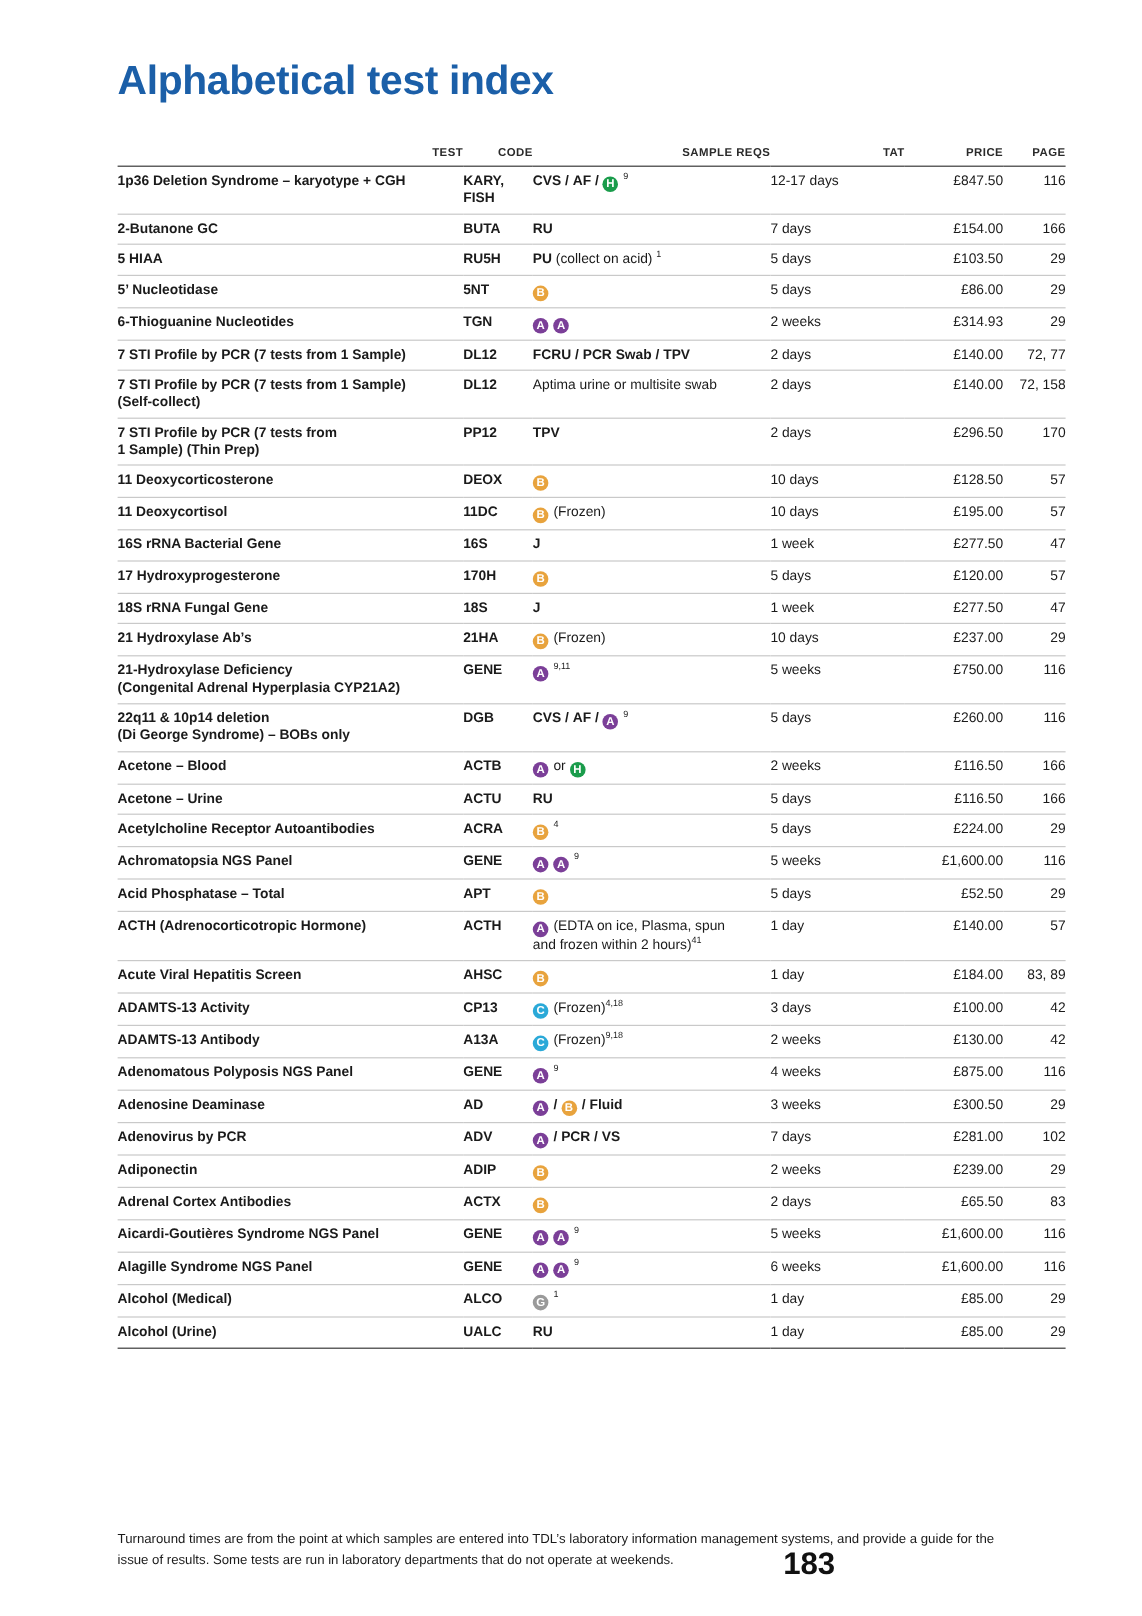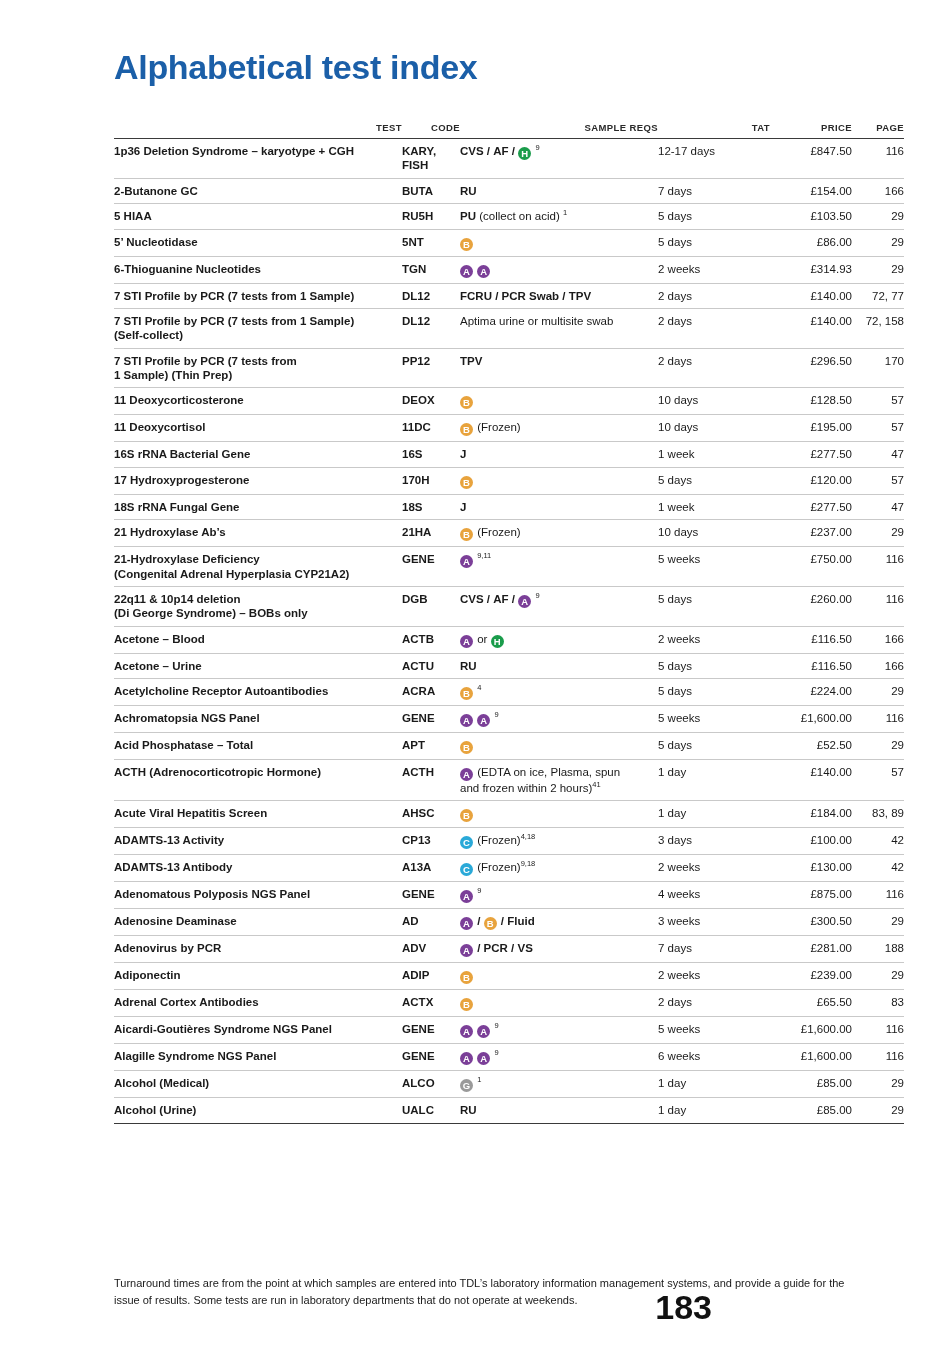--- a/index.html
+++ b/index.html
@@ -10,21 +10,21 @@
   body {
     width: 952px;
     height: 1347px;
     font-family: "Liberation Sans", sans-serif;
     color: #1a1a1a;
     position: relative;
     overflow: hidden;
   }
   .page {
     position: absolute;
-    left: 16px; top: 0;
+    left: 0; top: 0;
     width: 760px;
     height: 1347px;
   }
   .title {
     position: absolute;
     left: 98px;
     top: 48px;
     font-size: 34px;
     font-weight: bold;
     color: #1b5fa8;
@@ -107,21 +107,21 @@
     top: 1275px;
     width: 740px;
     font-size: 11px;
     line-height: 1.5;
     color: #1a1a1a;
   }
   .pagenum {
     position: absolute;
     right: 64px;
     top: 1288px;
-    font-size: 34px;
+    font-size: 26px;
     font-weight: bold;
     color: #111;
   }
 </style>
 </head>
 <body>
 
 <div class="page">
 
   <div class="title">Alphabetical test index</div>
@@ -353,21 +353,21 @@
           <td class="col-tat t-tat">3 weeks</td>
           <td class="col-price t-price">£300.50</td>
           <td class="col-page t-page">29</td>
         </tr>
         <tr>
           <td class="col-test t-test">Adenovirus by PCR</td>
           <td class="col-code t-code">ADV</td>
           <td class="col-sample t-sample"><span class="badge A">A</span> <span class="sep">/</span> <b>PCR</b> <span class="sep">/</span> <b>VS</b></td>
           <td class="col-tat t-tat">7 days</td>
           <td class="col-price t-price">£281.00</td>
-          <td class="col-page t-page">188</td>
+          <td class="col-page t-page">102</td>
         </tr>
         <tr>
           <td class="col-test t-test">Adiponectin</td>
           <td class="col-code t-code">ADIP</td>
           <td class="col-sample t-sample"><span class="badge B">B</span></td>
           <td class="col-tat t-tat">2 weeks</td>
           <td class="col-price t-price">£239.00</td>
           <td class="col-page t-page">29</td>
         </tr>
         <tr>

